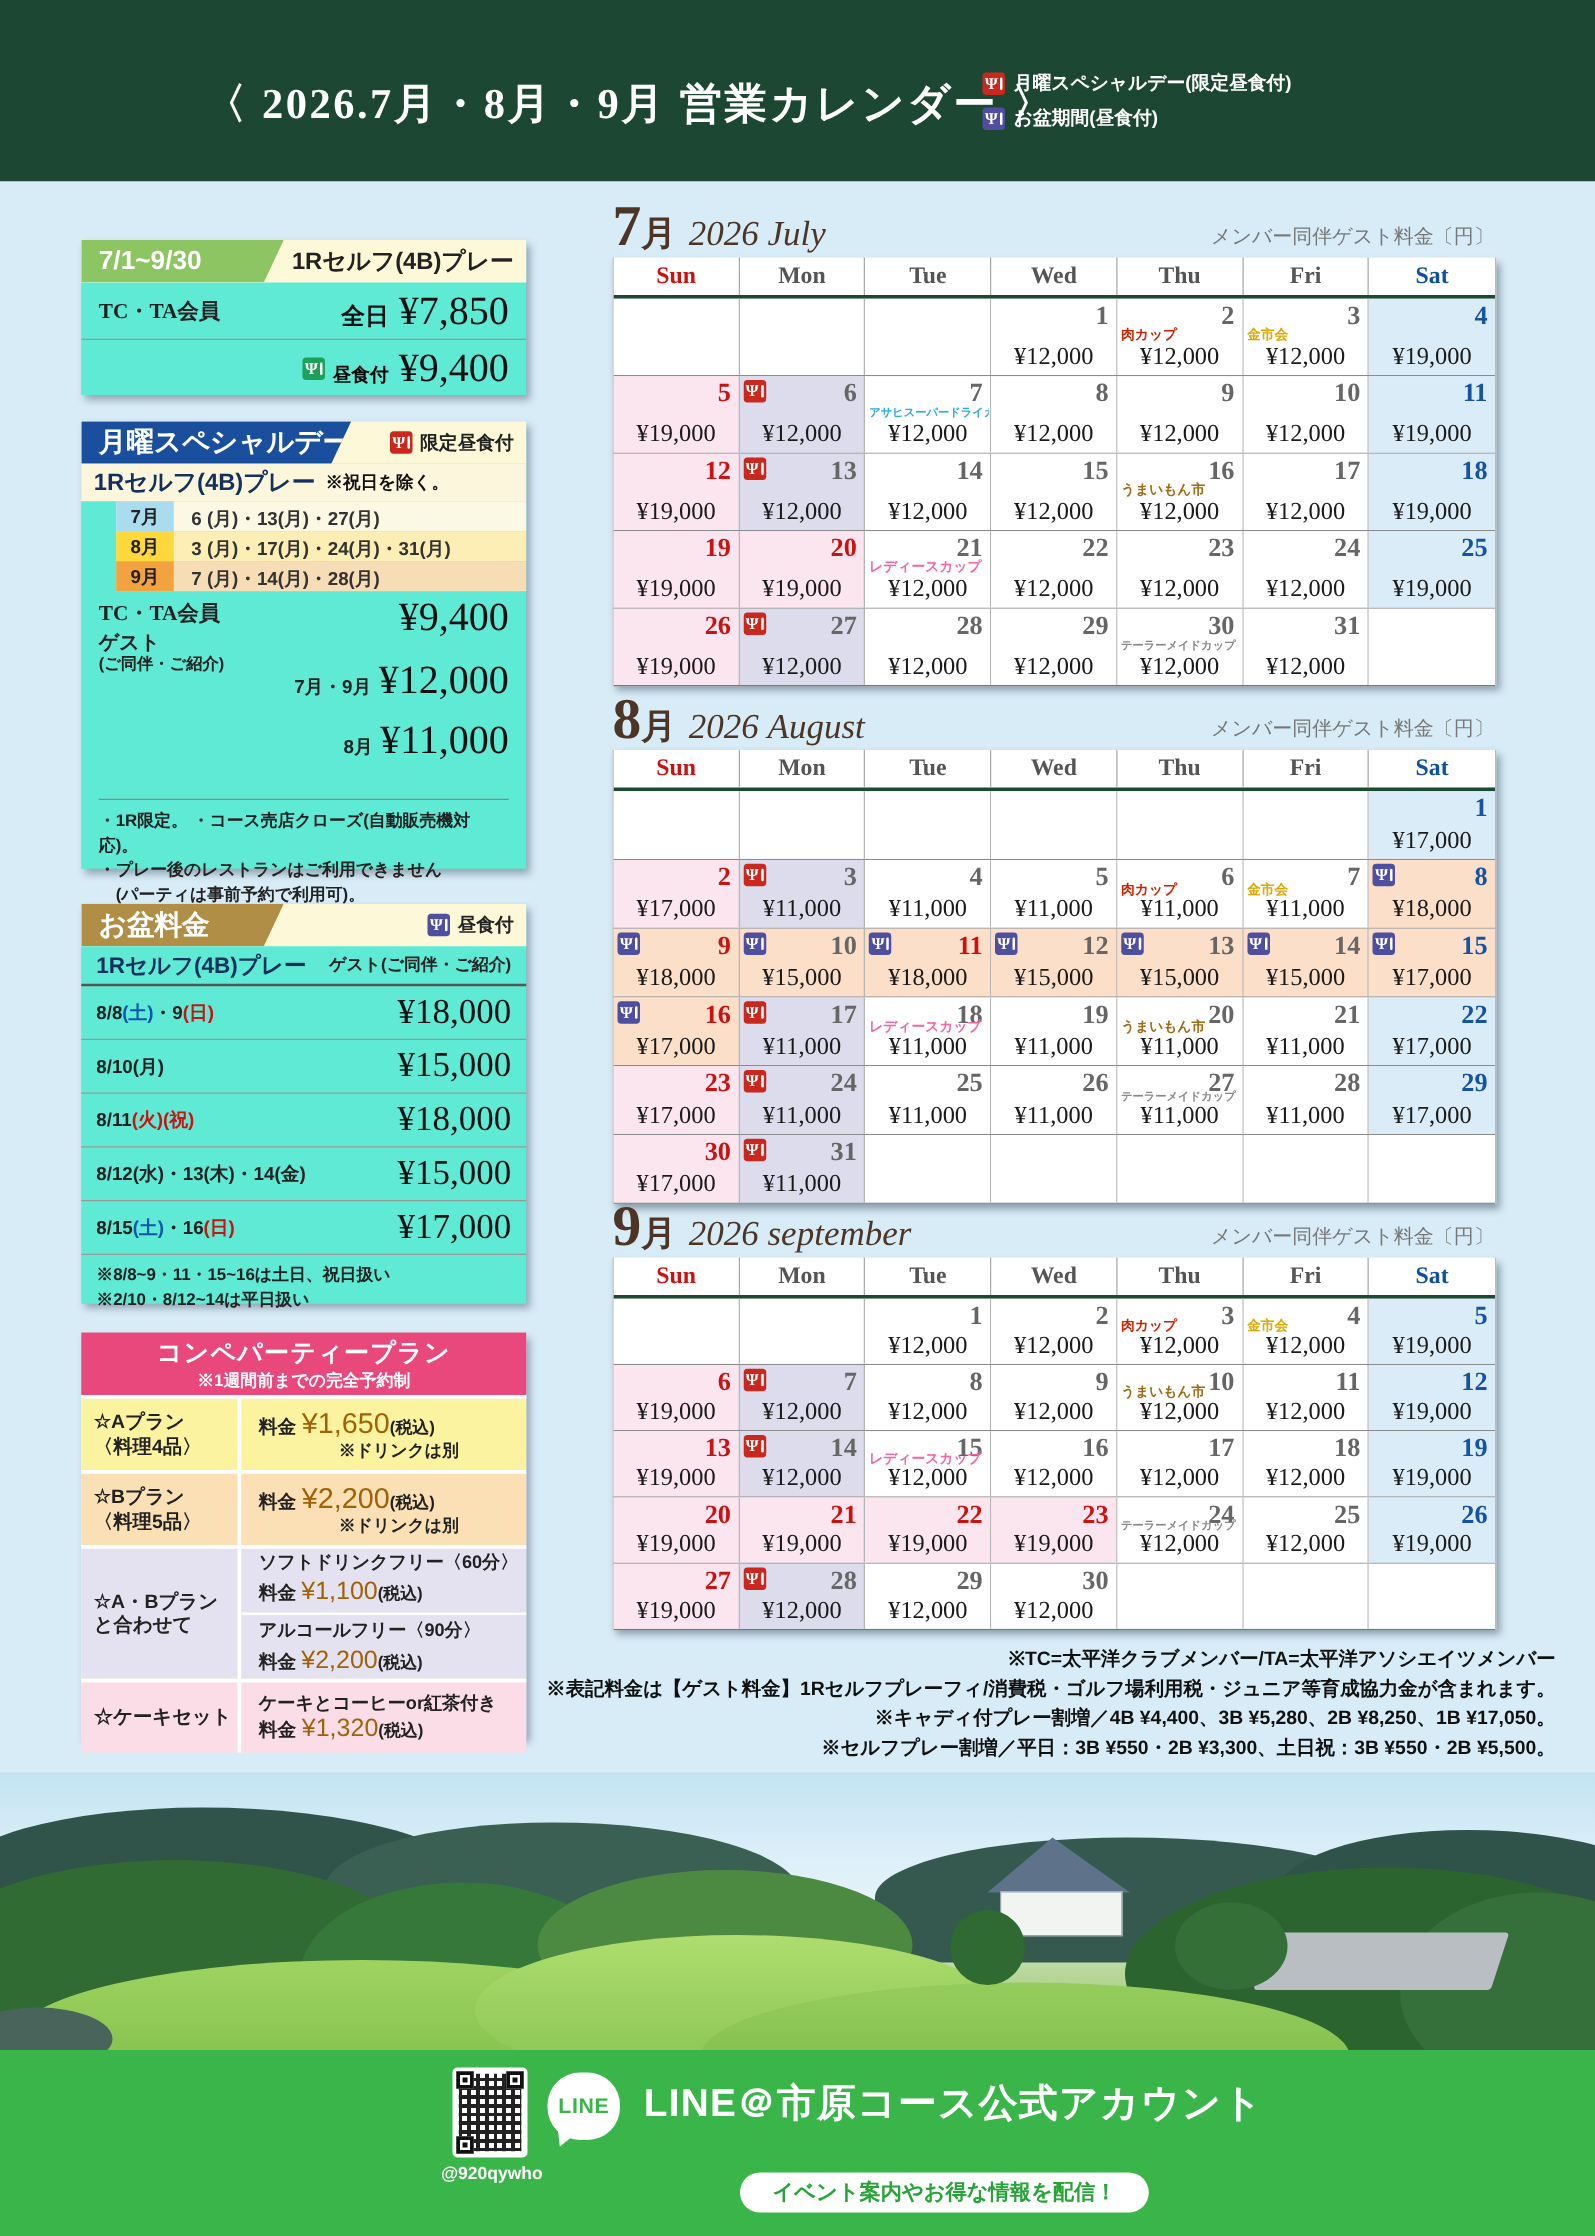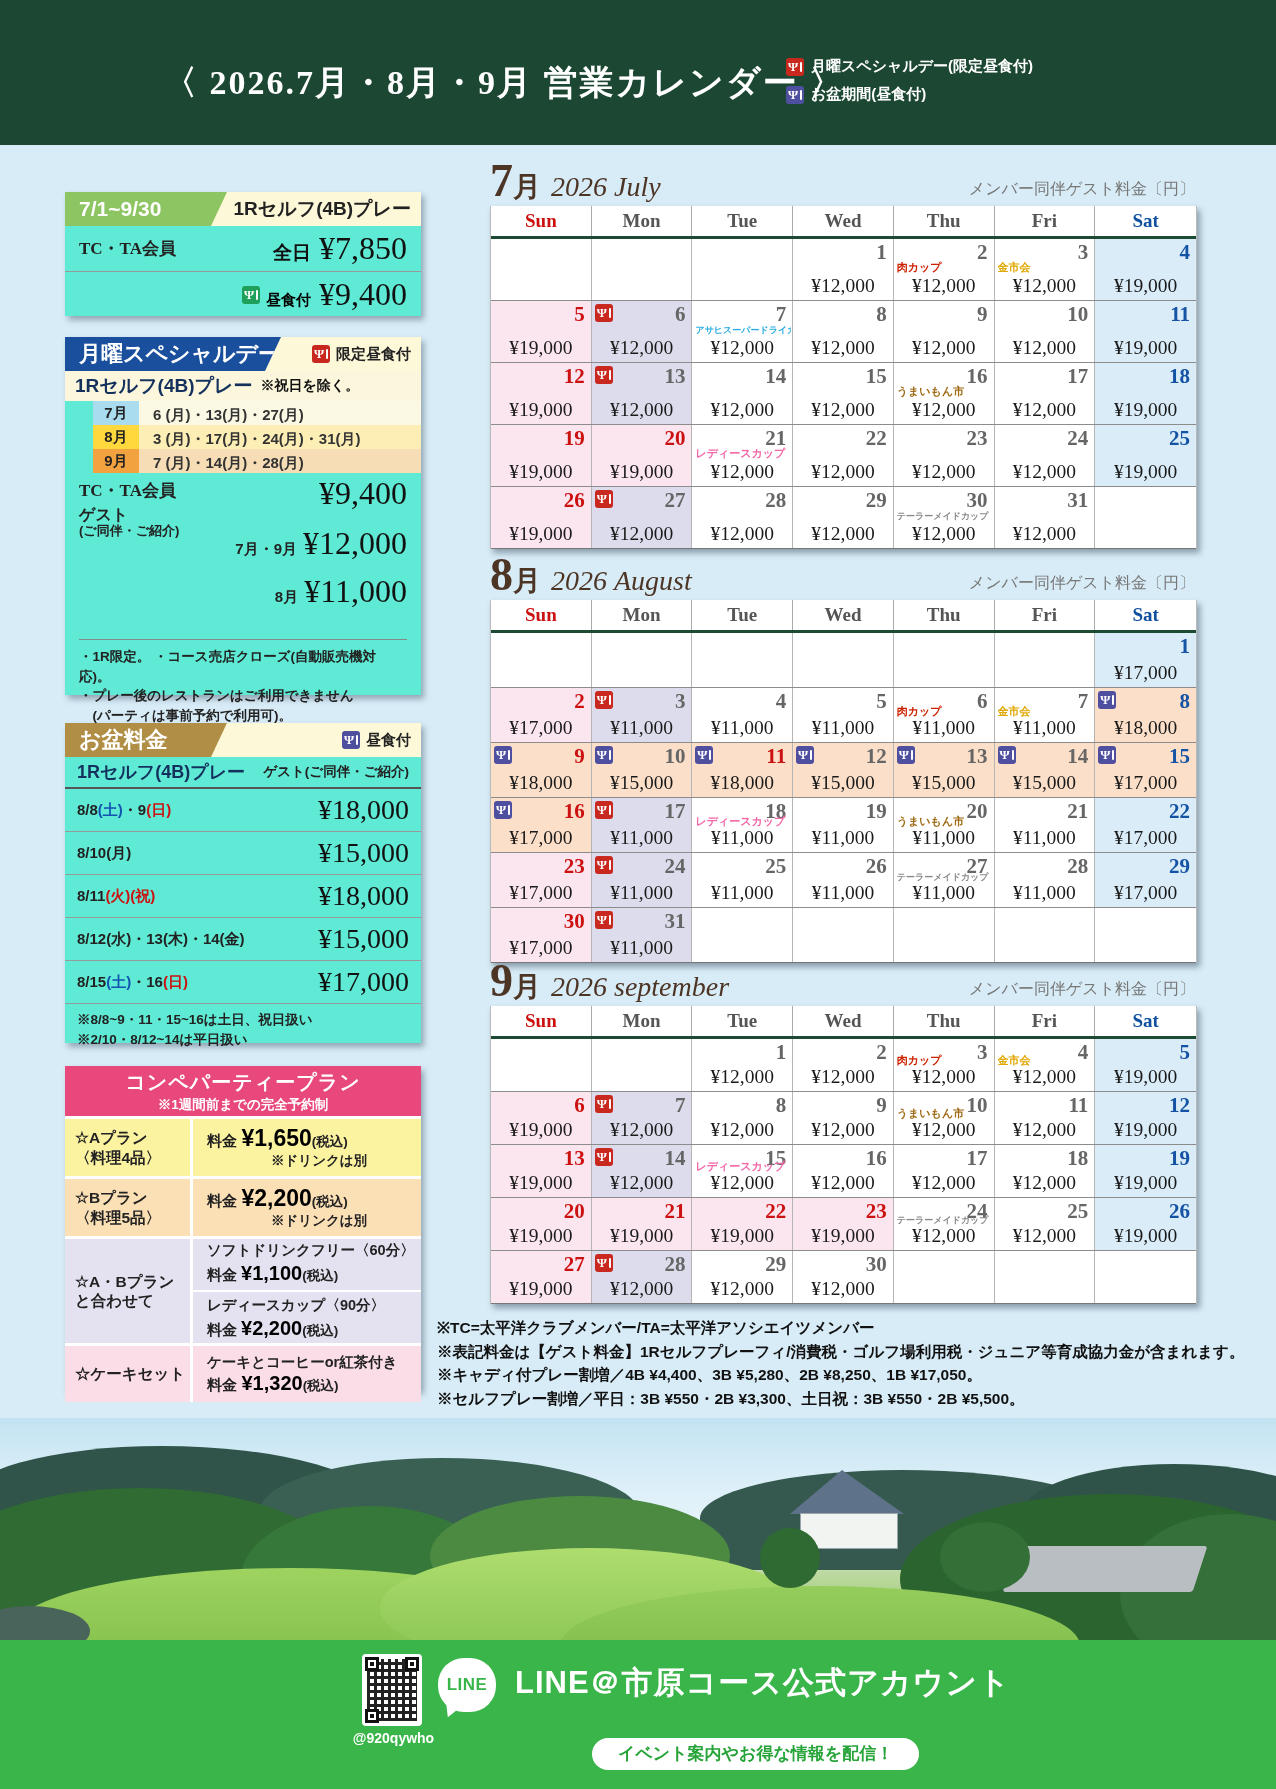--- a/index.html
+++ b/index.html
@@ -81,21 +81,21 @@
   .b4-head .t2{font-size:13.5px;font-weight:bold;}
   .b4-row{display:flex;border-top:3px solid #fff;}
   .b4-l{width:128px;display:flex;flex-direction:column;justify-content:center;padding-left:10px;box-sizing:border-box;
         font-size:15.5px;font-weight:bold;color:#222;line-height:1.25;border-right:3px solid #fff;}
   .b4-r{flex:1;display:flex;flex-direction:column;justify-content:center;padding-left:14px;}
   .b4-row.a{background:#fcf3a0;height:57px;}
   .b4-row.b{background:#fbdfb5;height:57px;}
   .b4-row.ab{background:#e4e2f0;height:104px;}
   .b4-row.cake{background:#fbdde8;height:56px;}
   .b4-fee{font-size:15px;font-weight:bold;color:#222;}
-  .b4-amt{font-size:23px;font-weight:bold;color:#000000;}
+  .b4-amt{font-size:23px;font-weight:normal;color:#a16207;}
   .b4-tax{font-size:13.5px;font-weight:bold;color:#222;}
   .b4-note{font-size:13.5px;font-weight:bold;color:#222;padding-left:64px;}
   .b4-itm{padding:4px 0;font-size:14.5px;font-weight:bold;color:#222;line-height:1.3;}
   .b4-itm + .b4-itm{border-top:2px solid #fff;}
 
   
   .cal-sec{position:absolute;left:490px;width:707px;}
   .cal-head{position:relative;height:50px;}
   .cal-jp{font-family:"Liberation Serif",serif;font-weight:bold;font-size:46px;color:#4d3526;line-height:50px;}
   .cal-jp .getsu{font-size:28px;}
@@ -118,21 +118,21 @@
   .cev.long{font-size:9px;}
   .cicon{position:absolute;top:3px;left:3px;}
   .cal-0 .cell{height:61px;}
   .cal-1 .cell{height:54px;}
   .cal-2 .cell{height:52px;}
   .cal-1 .cev,.cal-2 .cev{bottom:23px;}
   #cal-0{top:156px;} #cal-1{top:550px;} #cal-2{top:956px;}
 
   
   #footnotes{position:absolute;left:437px;top:1316px;z-index:5;}
-  .fn{font-size:15.5px;font-weight:bold;color:#111;line-height:23.5px;white-space:nowrap;}
+  .fn{font-size:15.5px;font-weight:bold;color:#111;line-height:23.5px;white-space:nowrap;text-align:right;}
 
   
   .photo{position:absolute;left:0;top:1418px;width:1276px;height:222px;overflow:hidden;
      background:linear-gradient(180deg,#c3e3f2 0%,#dceff8 30%,#eaf5fa 55%,#bcd9a0 70%,#8fc45e 100%);}
   .mt{position:absolute;background:#33584c;border-radius:48% 52% 0 0;}
   .tree{position:absolute;background:#2f6b33;border-radius:50%;}
   .fair{position:absolute;background:linear-gradient(180deg,#9ed360,#7ab944);border-radius:50%;}
   .club-roof{position:absolute;width:0;height:0;border-left:52px solid transparent;border-right:62px solid transparent;border-bottom:44px solid #5e7389;}
   .club-body{position:absolute;background:#f2f4f1;border:1px solid #9aa4ad;}
   .lot{position:absolute;background:#b9bec2;transform:skewX(-18deg);border-radius:3px;}
@@ -312,21 +312,21 @@
     <div class="b4-l">
       <span>☆A・Bプラン</span>
       <span>と合わせて</span>
     </div>
     <div class="b4-r" style="padding-left:0;">
       <div class="b4-itm" style="padding-left:14px;">
         <div>ソフトドリンクフリー〈60分〉</div>
         <div><span class="b4-fee">料金</span> <span class="b4-amt" style="font-size:20px;">¥1,100</span><span class="b4-tax">(税込)</span></div>
       </div>
       <div class="b4-itm" style="padding-left:14px;">
-        <div>レディースカップ〈90分〉</div>
+        <div>アルコールフリー〈90分〉</div>
         <div><span class="b4-fee">料金</span> <span class="b4-amt" style="font-size:20px;">¥2,200</span><span class="b4-tax">(税込)</span></div>
       </div>
     </div>
   </div>
   <div class="b4-row cake">
     <div class="b4-l">
       <span>☆ケーキセット</span>
     </div>
     <div class="b4-r">
       <div style="font-size:14.5px;font-weight:bold;color:#222;">ケーキとコーヒーor紅茶付き</div>

